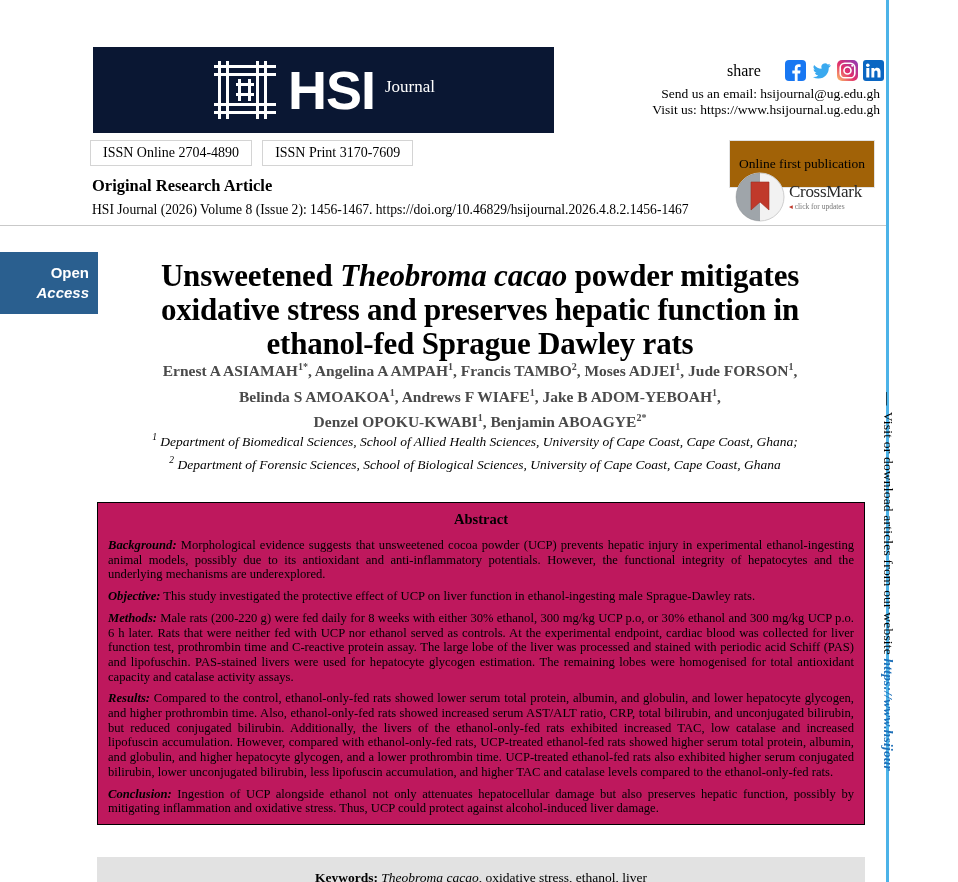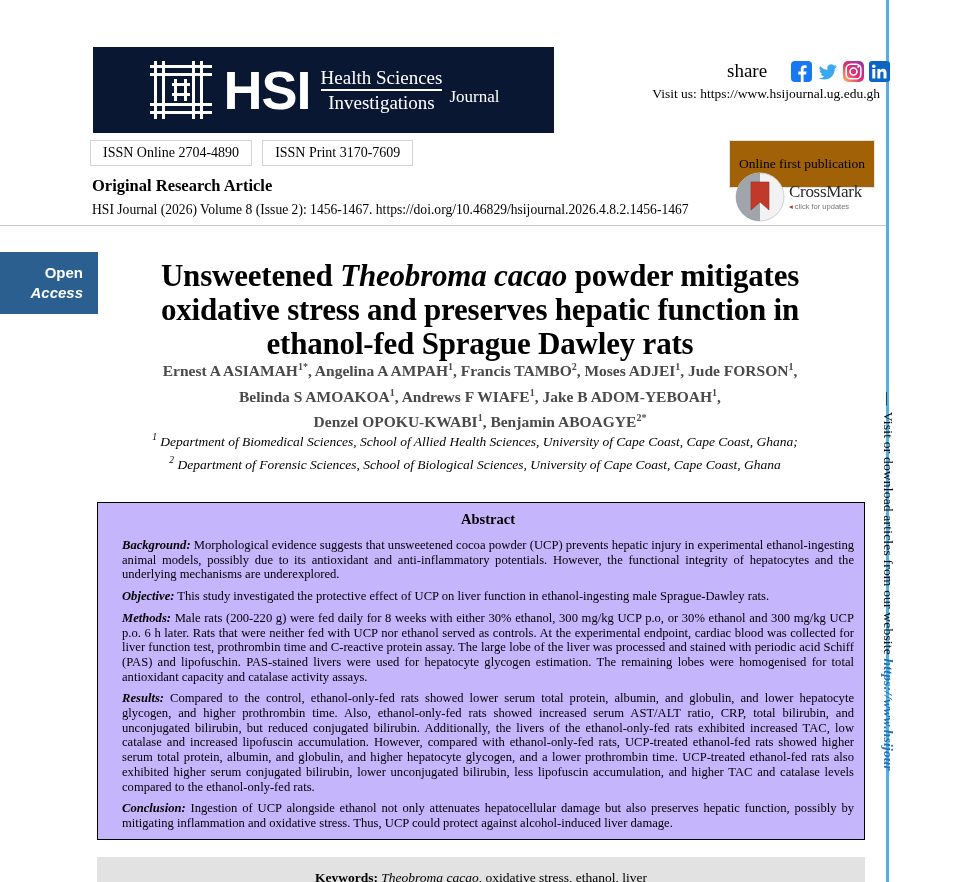--- a/index.html
+++ b/index.html
@@ -54,21 +54,21 @@
   .logo-stack .l1{ font-size:19px; line-height:21px; }
   .logo-stack .rule{ width:100%; height:2px; background:#fff; margin:1px 0; }
   .logo-stack .l2{ font-size:19px; line-height:21px; }
   .logo-journal{ font-size:17px; align-self:flex-end; padding-bottom:6px; }
 
   
   .share-row{
     position:absolute; left:727px; top:60px;
     display:flex; align-items:center; gap:5px;
   }
-  .share-label{ font-size:19px; margin-right:19px; }
+  .share-label{ font-size:16px; margin-right:19px; }
   .sicon{ width:21px; height:21px; border-radius:4px; display:inline-block;
           position:relative; }
   .sicon svg{ display:block; }
 
   .contact{
     position:absolute; left:590px; top:86px; width:290px;
     text-align:right; font-size:13.5px; line-height:16px;
   }
 
   
@@ -88,21 +88,21 @@
   
   .crossmark{
     position:absolute; left:735px; top:172px;
     display:flex; align-items:center; gap:4px;
   }
   .cm-badge{ width:50px; height:50px; }
   .cm-text{ display:flex; flex-direction:column; line-height:1; }
   .cm-title{ font-size:17px; letter-spacing:-0.3px; color:#2b2b2b;
              font-family:"Liberation Serif", serif; }
   .cm-sub{ font-size:7.5px; color:#777; margin-top:3px;
-           font-family:Liberation Sans, sans-serif; }
+           font-family:Liberation Serif, serif; }
   .cm-sub .arrow{ color:#c0392b; }
 
   
   .article-type{
     position:absolute; left:92px; top:176px;
     font-weight:bold; font-size:16.5px;
     font-family:"Liberation Serif", serif;
   }
   .citation{
     position:absolute; left:92px; top:202px;
@@ -114,21 +114,21 @@
   }
 
   
   .open-access{
     position:absolute; left:0px; top:252px; width:98px; height:62px;
     background:#2a5f8f;
     color:#fff;
     font-family:"Liberation Sans", sans-serif;
     display:flex; flex-direction:column;
     align-items:flex-end; justify-content:center;
-    padding-right:15px;
+    padding-right:9px;
     line-height:20px;
   }
   .open-access .oa1{ font-weight:bold; font-size:15px; }
   .open-access .oa2{ font-weight:bold; font-style:italic; font-size:15px; }
 
   
   .title{
     position:absolute; left:140px; top:238px; width:680px;
     text-align:center;
     font-family:"Liberation Serif", serif;
@@ -161,22 +161,22 @@
 
   .received{
     position:absolute; left:140px; top:479px; width:680px;
     text-align:center; font-style:italic; font-size:13px;margin-top:32px;
   }
 
   
   .abstract-box{
     position:absolute; left:97px; top:502px; width:768px;
     border:1.5px solid #000;
-    padding:6px 10px 8px 24px;
-    background:#c4b5fd;
+    padding:6px 10px 8px 10px;
+    background:#be185d;
   }
   .abstract-head{
     text-align:center; font-weight:bold; font-size:14.5px;
     margin:2px 0 10px 0;
     font-family:"Liberation Serif", serif;
   }
   .abs-p{
     font-size:12.6px;
     line-height:14.7px;
     text-align:justify;
@@ -219,25 +219,20 @@
           <rect x="52" y="2" width="3" height="58"></rect>
           <rect x="24" y="24" width="18" height="3"></rect>
           <rect x="24" y="34" width="18" height="3"></rect>
           <rect x="26" y="20" width="3" height="22"></rect>
           <rect x="36" y="20" width="3" height="22"></rect>
         </g>
       </svg>
     </span>
     <span class="logo-hsi">HSI</span>
     <span class="logo-words">
-      <span class="logo-stack">
-        <span class="l1">Health Sciences</span>
-        <span class="rule"></span>
-        <span class="l2">Investigations</span>
-      </span>
       <span class="logo-journal">Journal</span>
     </span>
   </div>
 </div>
 
 <div class="share-row">
   <span class="share-label">share</span>
   <a class="sicon" href="#" style="text-decoration:none">
     <svg width="21" height="21" viewBox="0 0 21 21">
         <rect width="21" height="21" rx="4" fill="#1877f2"></rect>
@@ -268,20 +263,21 @@
     <svg width="21" height="21" viewBox="0 0 21 21">
         <rect width="21" height="21" rx="3" fill="#0a66c2"></rect>
         <rect x="3.3" y="8" width="3" height="9.5" fill="#fff"></rect>
         <circle cx="4.8" cy="5.2" r="1.8" fill="#fff"></circle>
         <path d="M8.4 8h2.9v1.3c.45-.8 1.45-1.5 2.85-1.5 2.1 0 3.35 1.3 3.35 3.95v5.75h-3v-5.1c0-1.3-.5-2-1.6-2-1 0-1.6.7-1.6 2v5.1h-2.9z" fill="#fff"></path>
       </svg>
   </a>
 </div>
 
 <div class="contact">
+  <div>Send us an email: hsijournal@ug.edu.gh</div>
   <div>Visit us: https://www.hsijournal.ug.edu.gh</div>
 </div>
 
 <div class="issn-row">
   <span class="issn-box">ISSN Online 2704-4890</span>
   <span class="issn-box">ISSN Print 3170-7609</span>
 </div>
 
 <div class="online-first">Online first publication</div>
 

